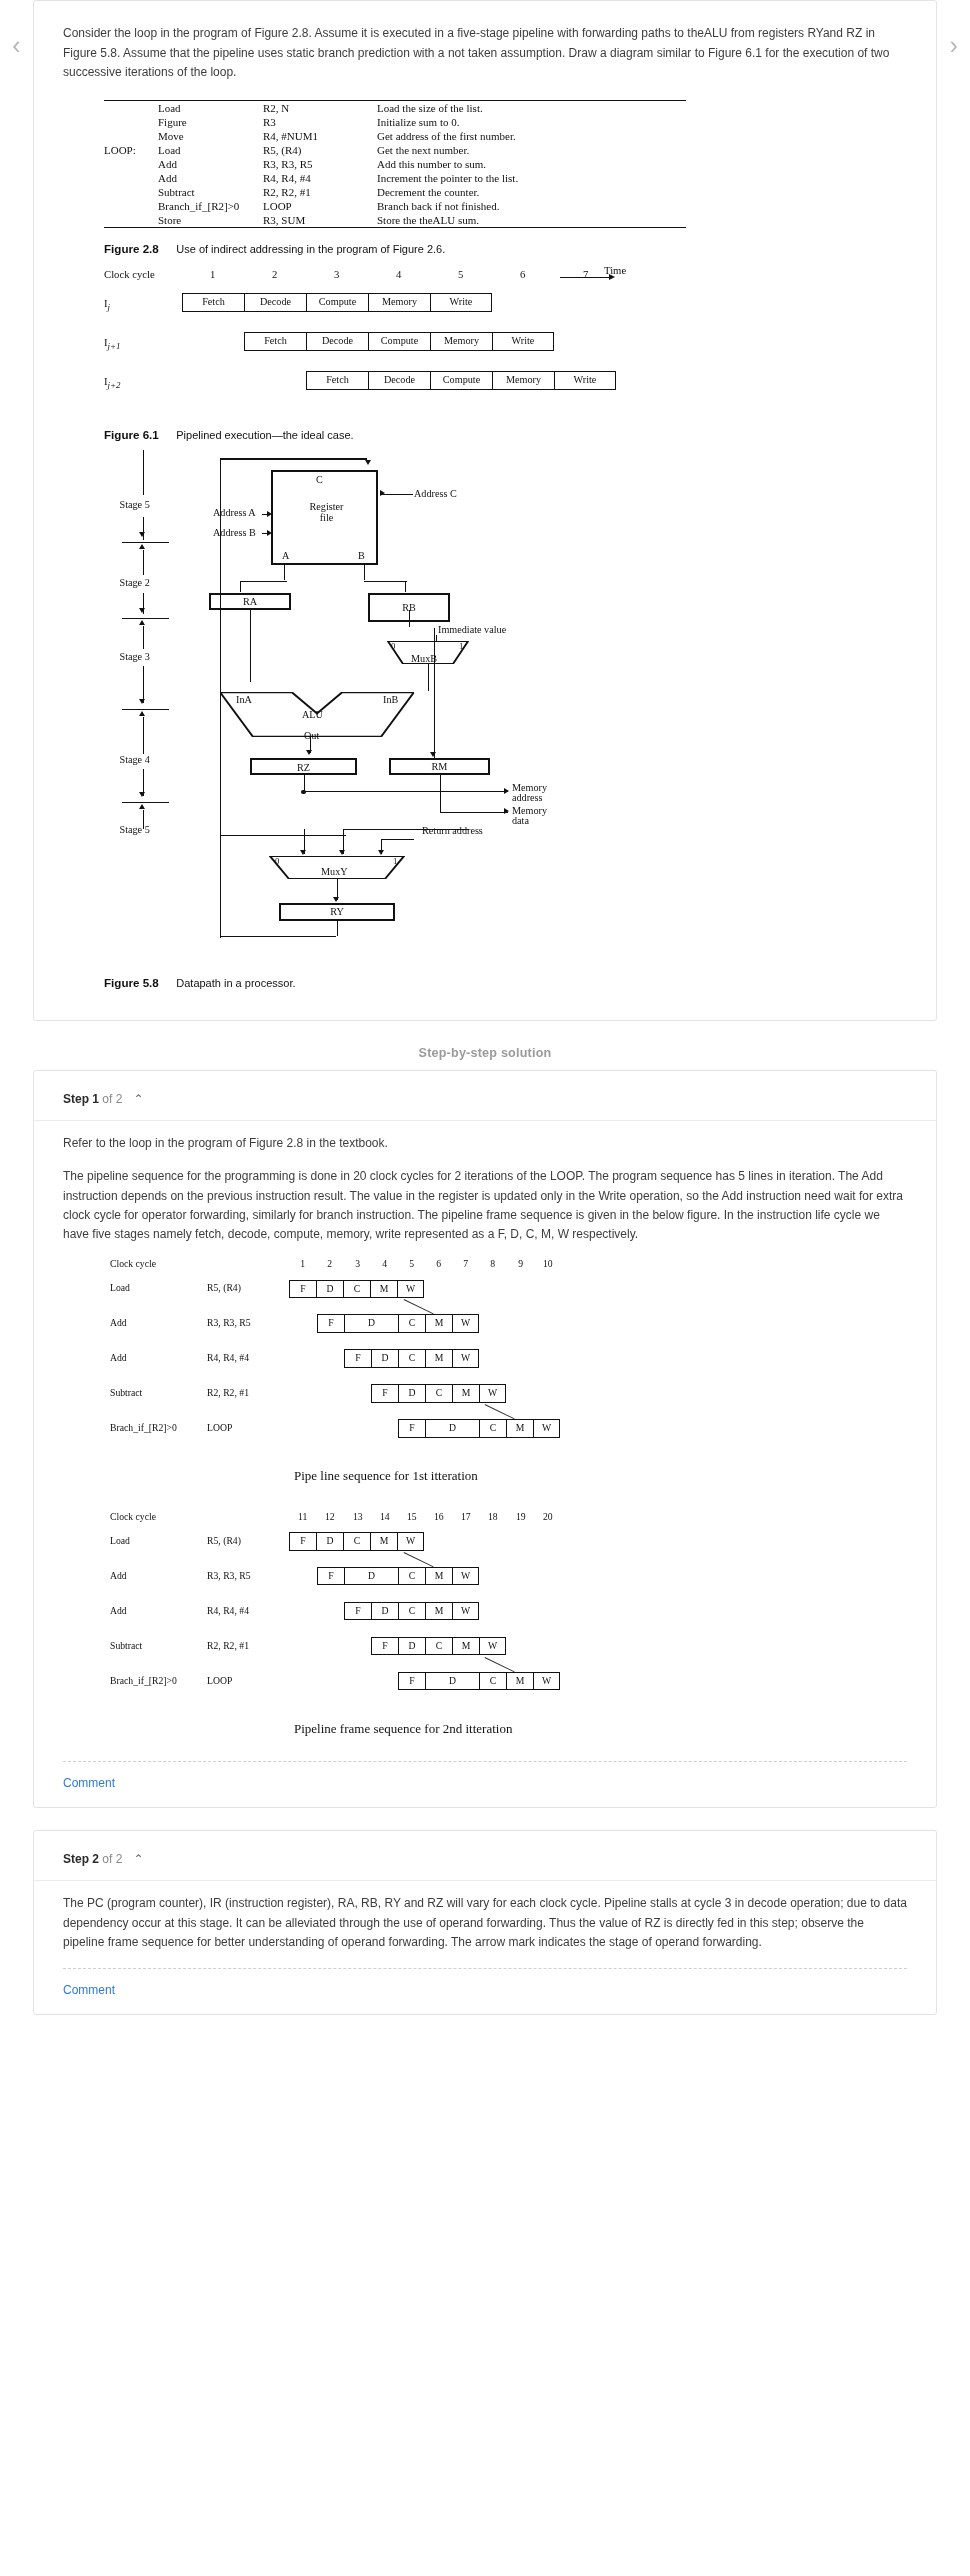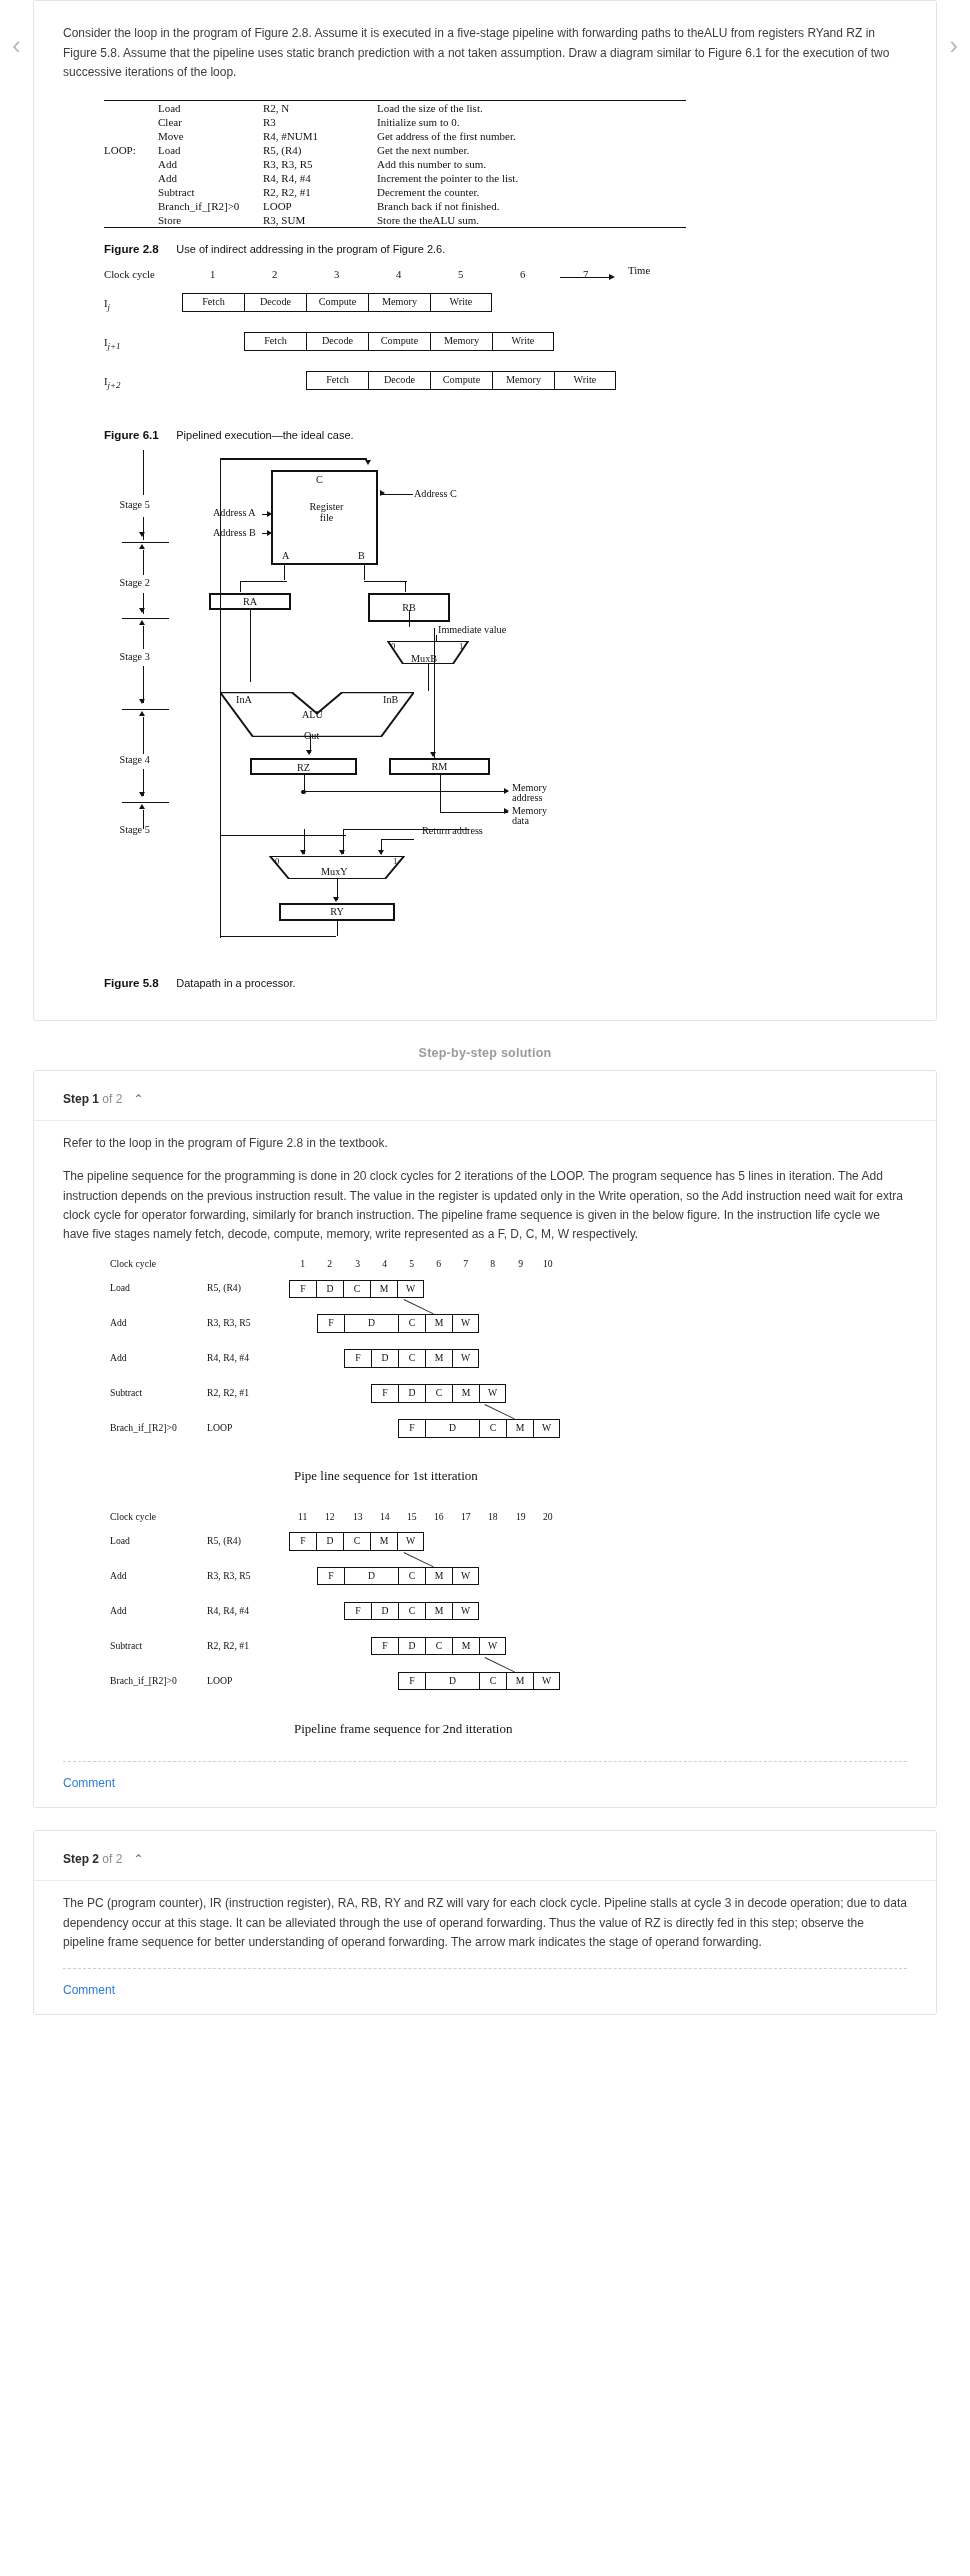--- a/index.html
+++ b/index.html
@@ -159,21 +159,21 @@
       <table>
         <tbody id="prog-body">
             <tr>
               <td class="c-label"></td>
               <td class="c-op">Load</td>
               <td class="c-opnd">R2, N</td>
               <td class="c-cmt">Load the size of the list.</td>
             </tr>
             <tr>
               <td class="c-label"></td>
-              <td class="c-op">Clear</td>
+              <td class="c-op">Figure</td>
               <td class="c-opnd">R3</td>
               <td class="c-cmt">Initialize sum to 0.</td>
             </tr>
             <tr>
               <td class="c-label"></td>
               <td class="c-op">Move</td>
               <td class="c-opnd">R4, #NUM1</td>
               <td class="c-cmt">Get address of the first number.</td>
             </tr>
             <tr>
@@ -228,21 +228,21 @@
           <div class="cyc" style="left: 223px; top: 0px;">3</div>
           <div class="cyc" style="left: 285px; top: 0px;">4</div>
           <div class="cyc" style="left: 347px; top: 0px;">5</div>
           <div class="cyc" style="left: 409px; top: 0px;">6</div>
           <div class="cyc" style="left: 472px; top: 0px;">7</div>
         </div>
       <div class="timearrow">
         <div class="ln"></div>
           <div class="hd"></div>
       </div>
-      <div class="lbl" style="left:524px;top:-3.9px;">Time</div>
+      <div class="lbl" style="left:500px;top:-3.9px;">Time</div>
       <div id="f61-rows">
           <div class="lbl" style="left: 0px; top: 29px;">I<sub style="font-style:italic">j</sub></div>
           <div class="row" style="left: 78px; top: 25px;">
             <div class="cell" style="width: 62px;">Fetch</div>
             <div class="cell" style="width: 62px;">Decode</div>
             <div class="cell" style="width: 62px;">Compute</div>
             <div class="cell" style="width: 62px;">Memory</div>
             <div class="cell" style="width: 62px;">Write</div>
           </div>
           <div class="lbl" style="left: 0px; top: 68px;">I<sub style="font-style:italic">j+1</sub></div>

